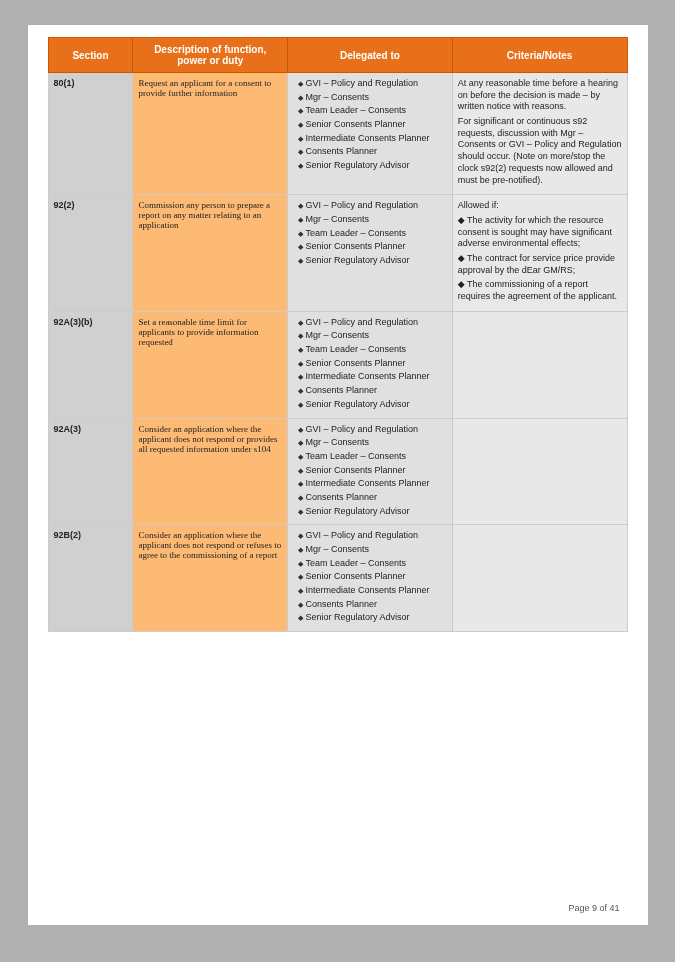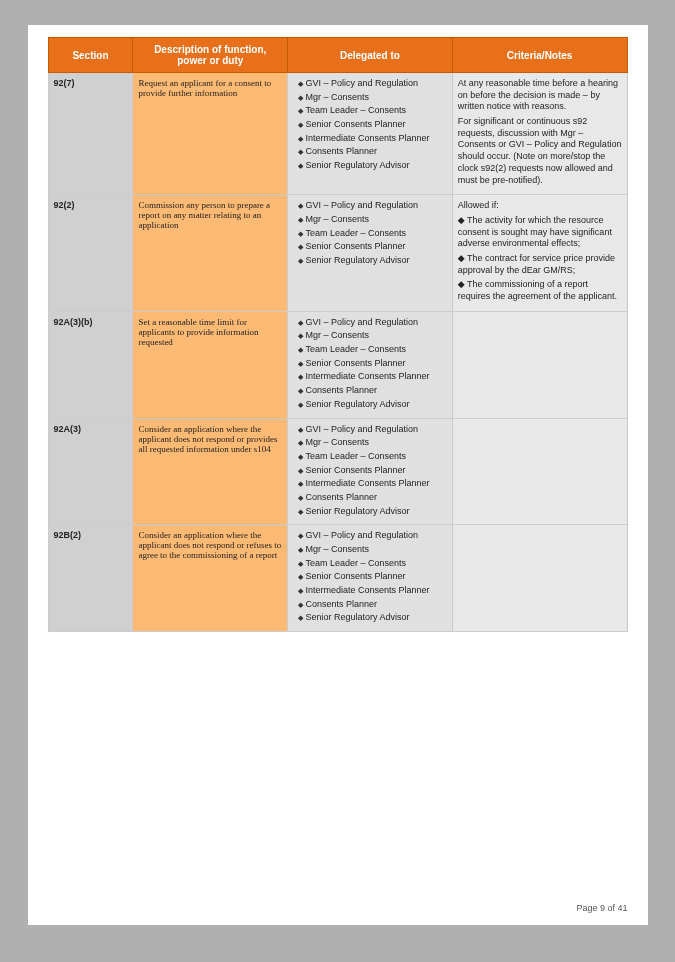--- a/index.html
+++ b/index.html
@@ -77,41 +77,41 @@
       font-size: 7px;
       color: #333;
     }
     ul.bullet-list li {
       margin-bottom: 2px;
       line-height: 1.3;
     }
     .page-num {
       position: absolute;
       bottom: 12px;
-      right: 20px;
+      right: 28px;
       font-size: 9px;
       color: #555;
     }
   </style>
 </head>
 <body>
 
 <div class="page">
   <table class="table">
     <thead>
       <tr>
         <th style="width:85px;">Section</th>
         <th style="width:155px;">Description of function, power or duty</th>
         <th style="width:165px;">Delegated to</th>
         <th style="width:175px;">Criteria/Notes</th>
       </tr>
     </thead>
     <tbody id="table-body">
     <tr>
-          <td class="section-cell">92(7)</td>
+          <td class="section-cell">80(1)</td>
           <td class="desc-cell">Request an applicant for a consent to provide further information</td>
           <td class="delegated-cell">
             <ul class="bullet-list">
               <li>GVI – Policy and Regulation</li>
               <li>Mgr – Consents</li>
               <li>Team Leader – Consents</li>
               <li>Senior Consents Planner</li>
               <li>Intermediate Consents Planner</li>
               <li>Consents Planner</li>
               <li>Senior Regulatory Advisor</li>

